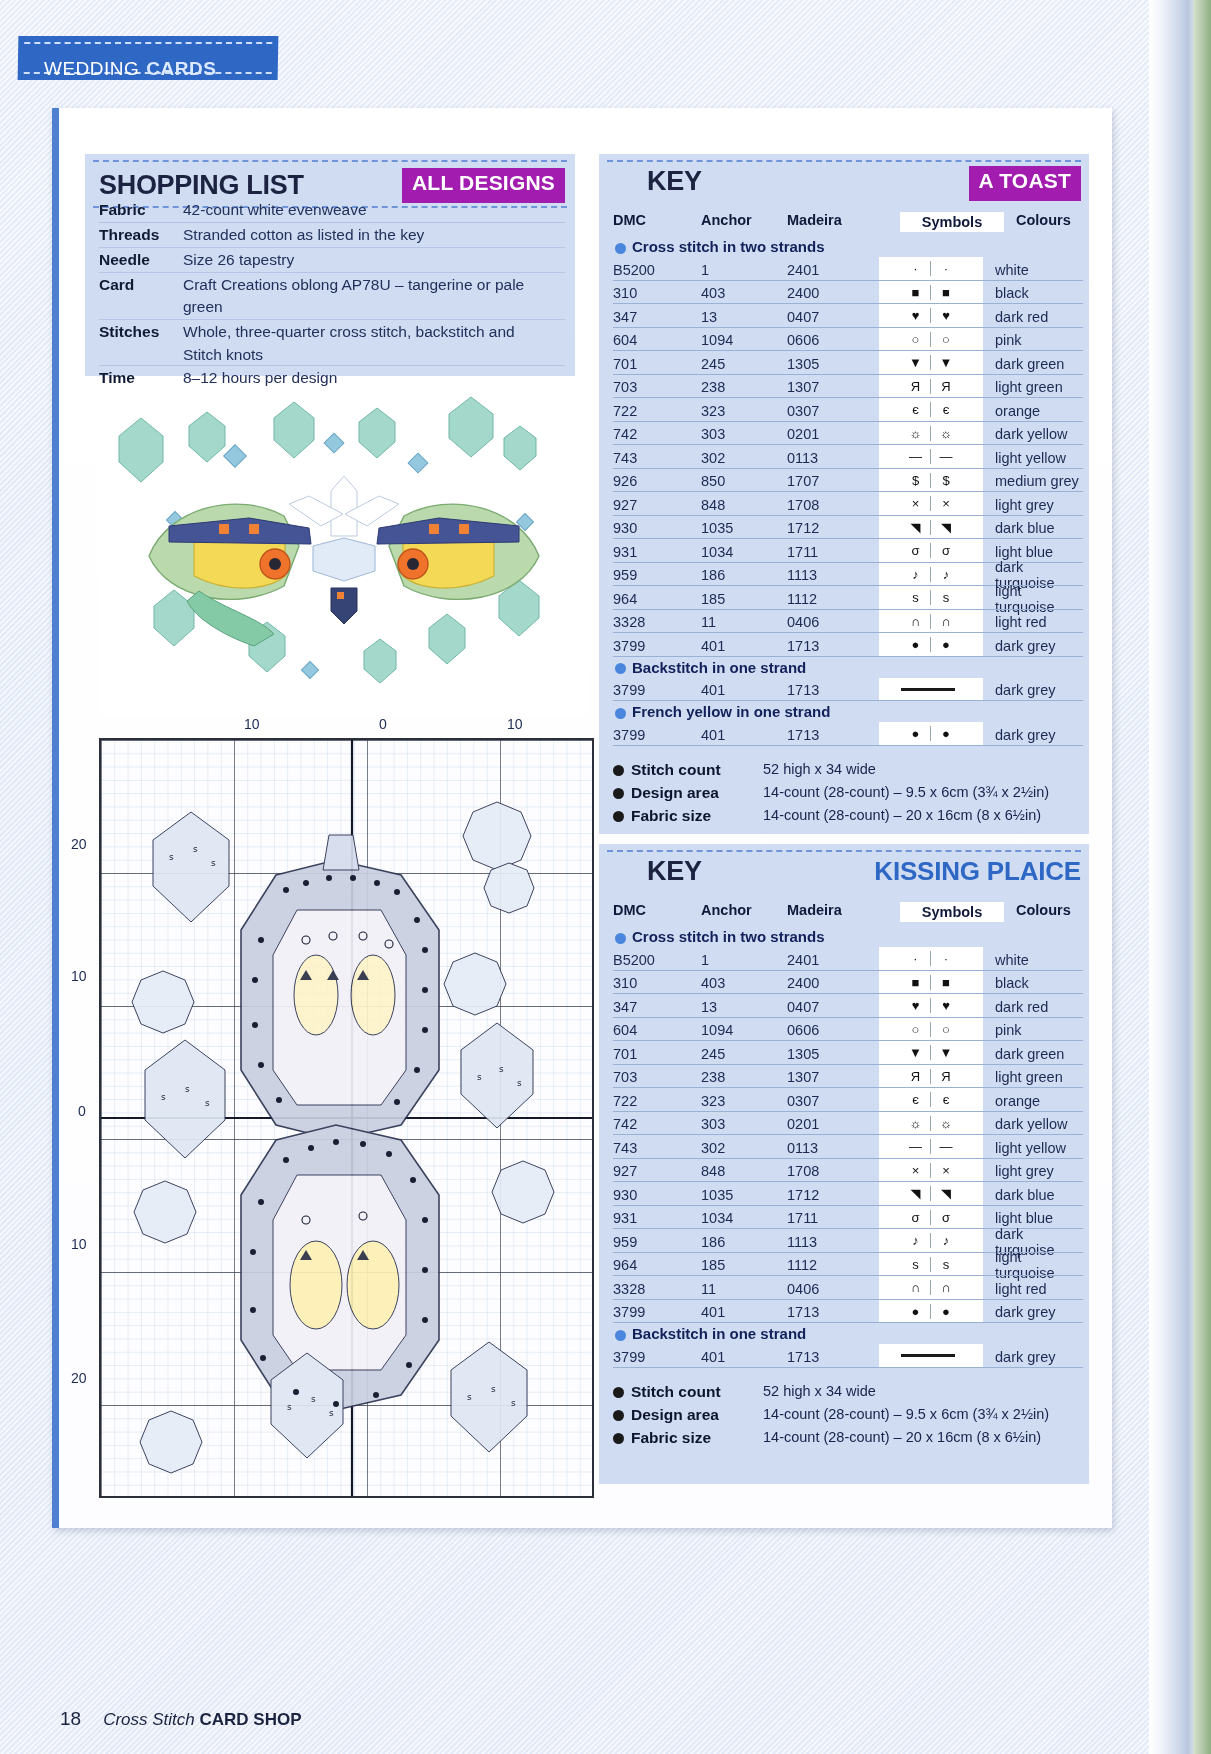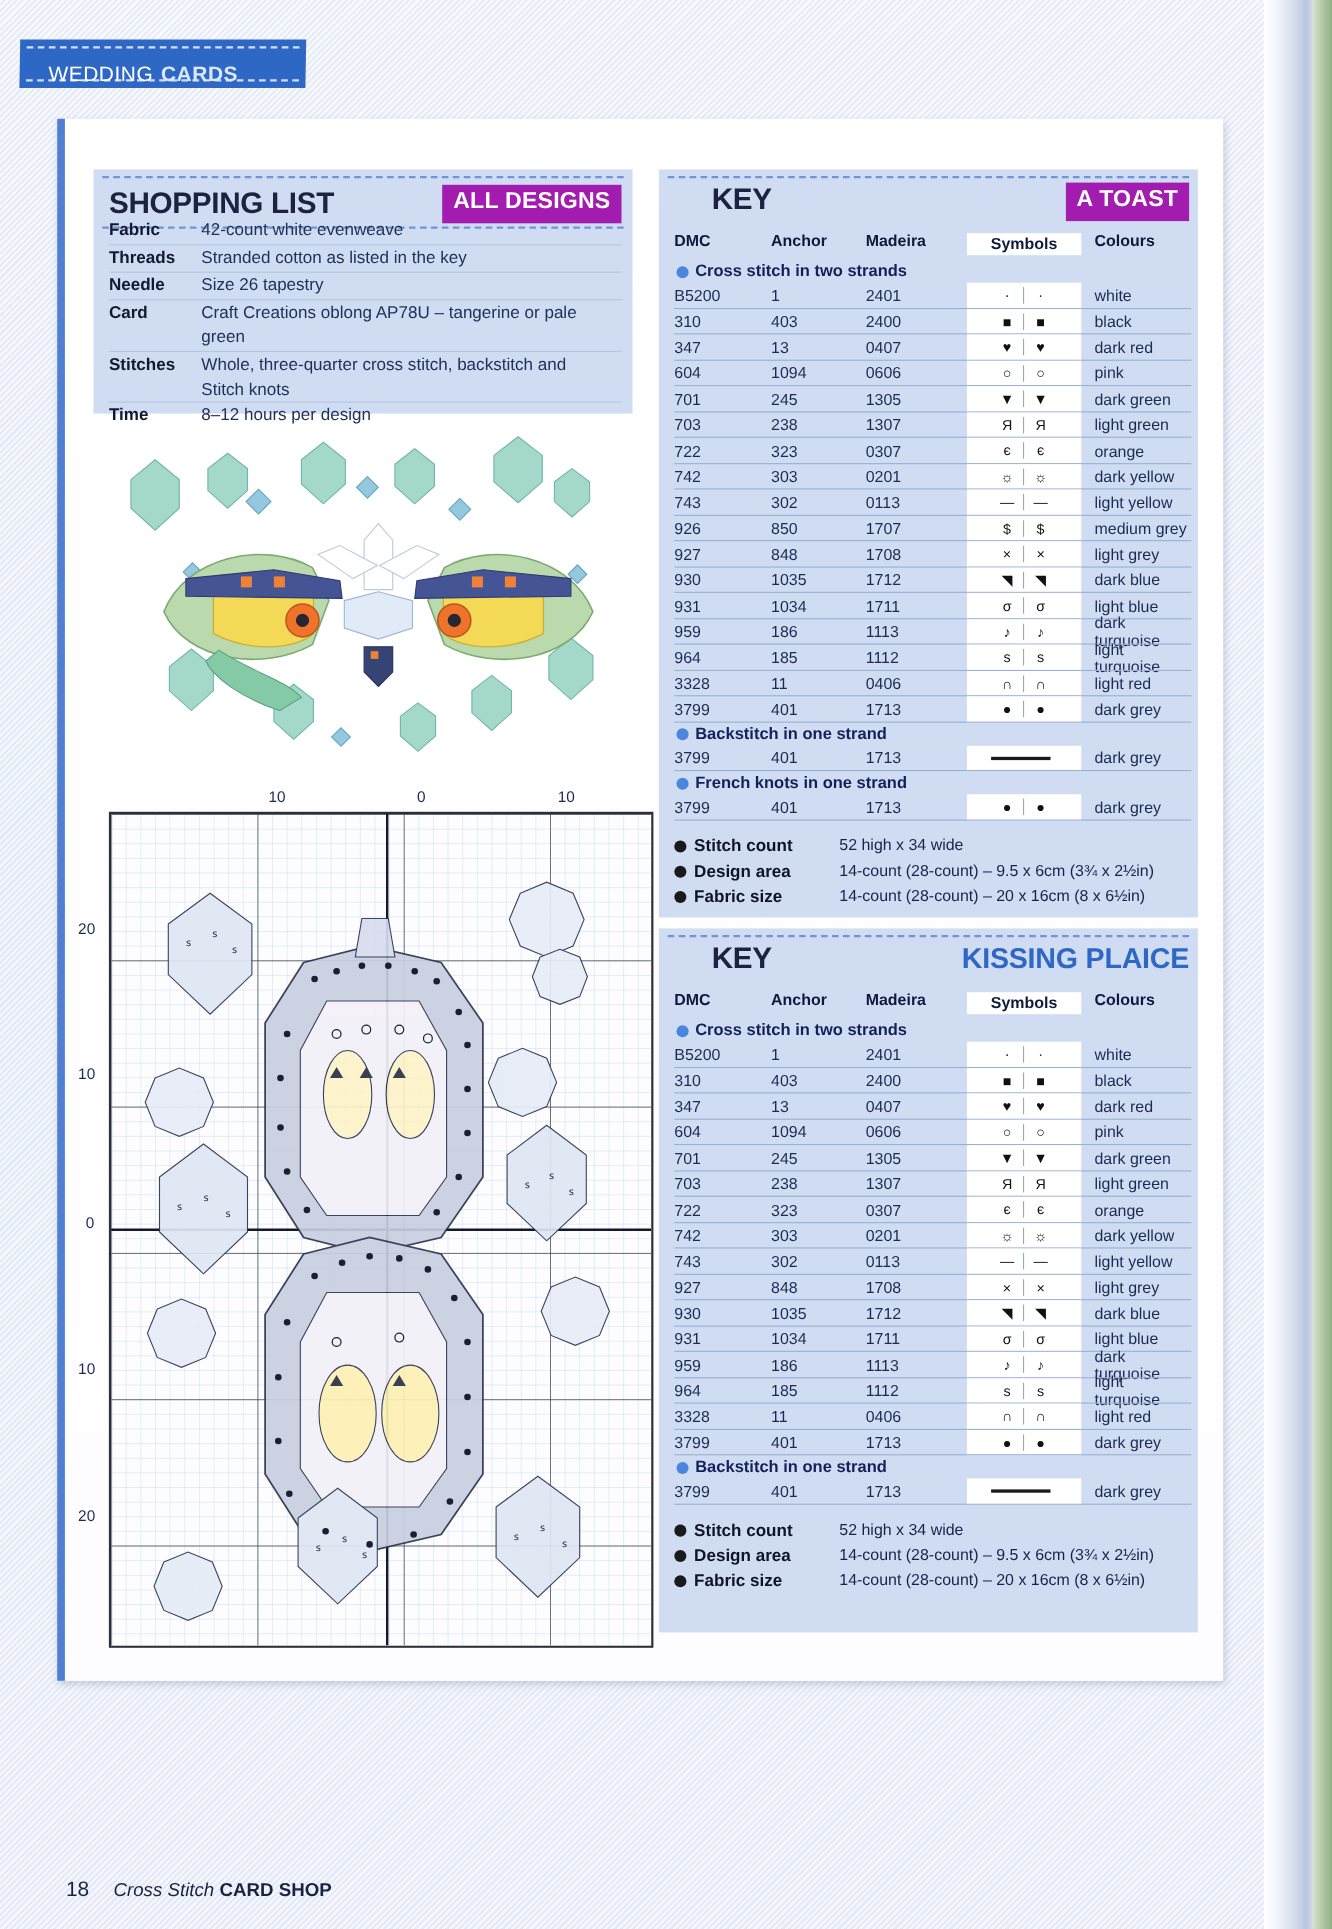--- a/index.html
+++ b/index.html
@@ -54,21 +54,21 @@
   .sl-v{flex:1;}
   .sl-cont{padding-left:84px;font-size:15.5px;color:#22305a;line-height:21px;border-bottom:1px solid #b4c6e4;}
 
   
   .keypanel{width:490px;background:#cfdcf2;}
   #key1{position:absolute;left:540px;top:46px;height:680px;}
   #key2{position:absolute;left:540px;top:736px;height:640px;}
   .key-head{position:absolute;left:16px;top:12px;right:8px;display:flex;align-items:flex-start;justify-content:space-between;margin-left:32px;}
   .colhead{position:absolute;left:14px;right:6px;display:flex;font-weight:bold;font-size:14.5px;color:#10193a;}
   .ch-dmc{width:88px;} .ch-anc{width:86px;} .ch-mad{width:92px;}
-  .ch-sym{width:104px;text-align:center;background:#fff;padding:2px 0;}
+  .ch-sym{width:104px;text-align:center;background:#fff;padding:2px 0;margin-left:21px;}
   .ch-col{flex:1;padding-left:12px;}
   .bluedot{width:11px;height:11px;border-radius:50%;background:#4a86dd;display:inline-block;margin-right:6px;vertical-align:middle;}
   .blackdot{width:11px;height:11px;border-radius:50%;background:#1a1a1a;display:inline-block;margin-right:7px;vertical-align:middle;}
   .section-row{font-weight:bold;font-size:15px;color:#13205a;padding:2px 0 2px 2px;}
   .krow{display:flex;align-items:center;font-size:14.5px;color:#1d2a52;height:23.5px;position:relative;}
   .krow .cell{padding-top:2px;}
   .c-dmc{width:88px;} .c-anc{width:86px;} .c-mad{width:92px;}
   .c-sym{width:104px;background:#fff;height:23.5px;display:flex;align-items:center;justify-content:center;gap:0;}
   .c-sym span{width:30px;text-align:center;font-size:13px;color:#111;border-right:1px solid #9aa;}
   .c-sym span:last-child{border-right:none;}
@@ -546,21 +546,21 @@
               <div class="c-sym">
                 <span style="width:60px;border:none">
                   <i class="sym-line"></i>
                 </span>
               </div>
               <div class="cell c-col">dark grey</div>
               <div class="rule"></div>
             </div>
           </div>
       <div class="section-row">
-        <span class="bluedot"></span><span>French knots in one strand</span>
+        <span class="bluedot"></span><span>French yellow in one strand</span>
       </div>
       <div id="k1knot">
             <div class="krow">
               <div class="cell c-dmc">3799</div>
               <div class="cell c-anc">401</div>
               <div class="cell c-mad">1713</div>
               <div class="c-sym">
                 <span>●</span>
                 <span>●</span>
               </div>

